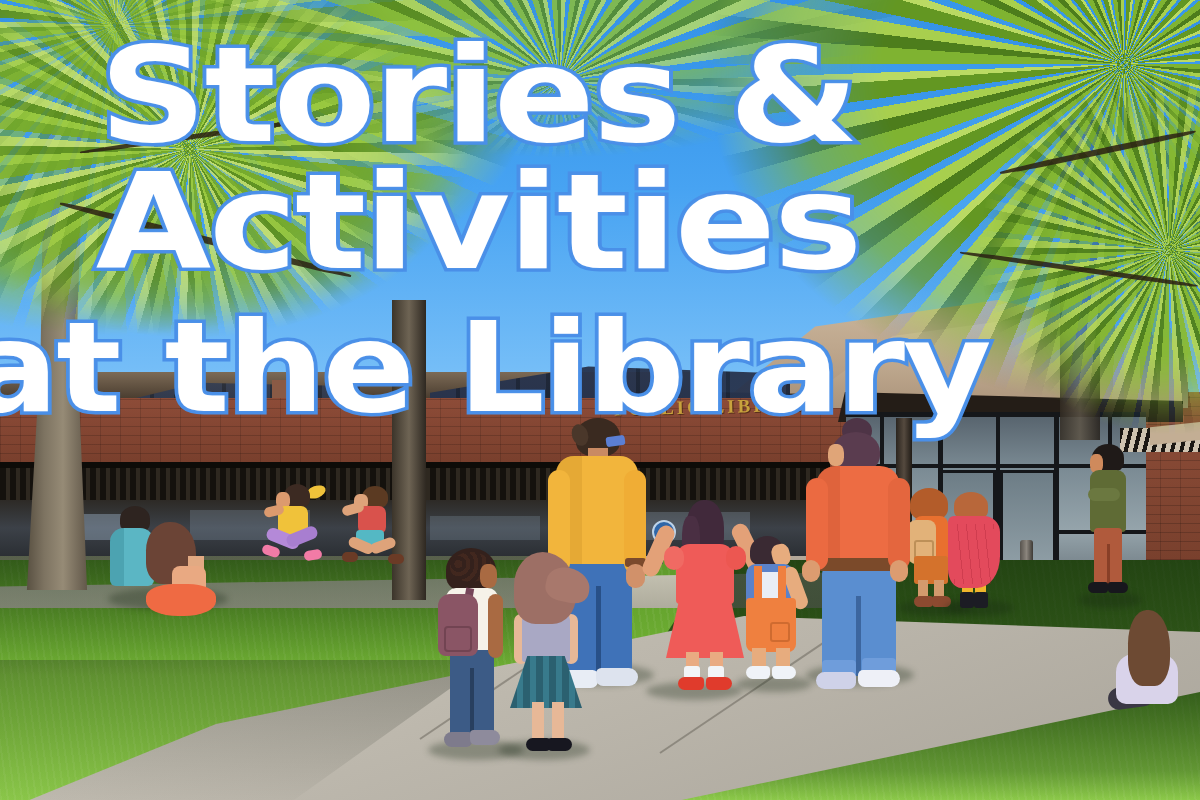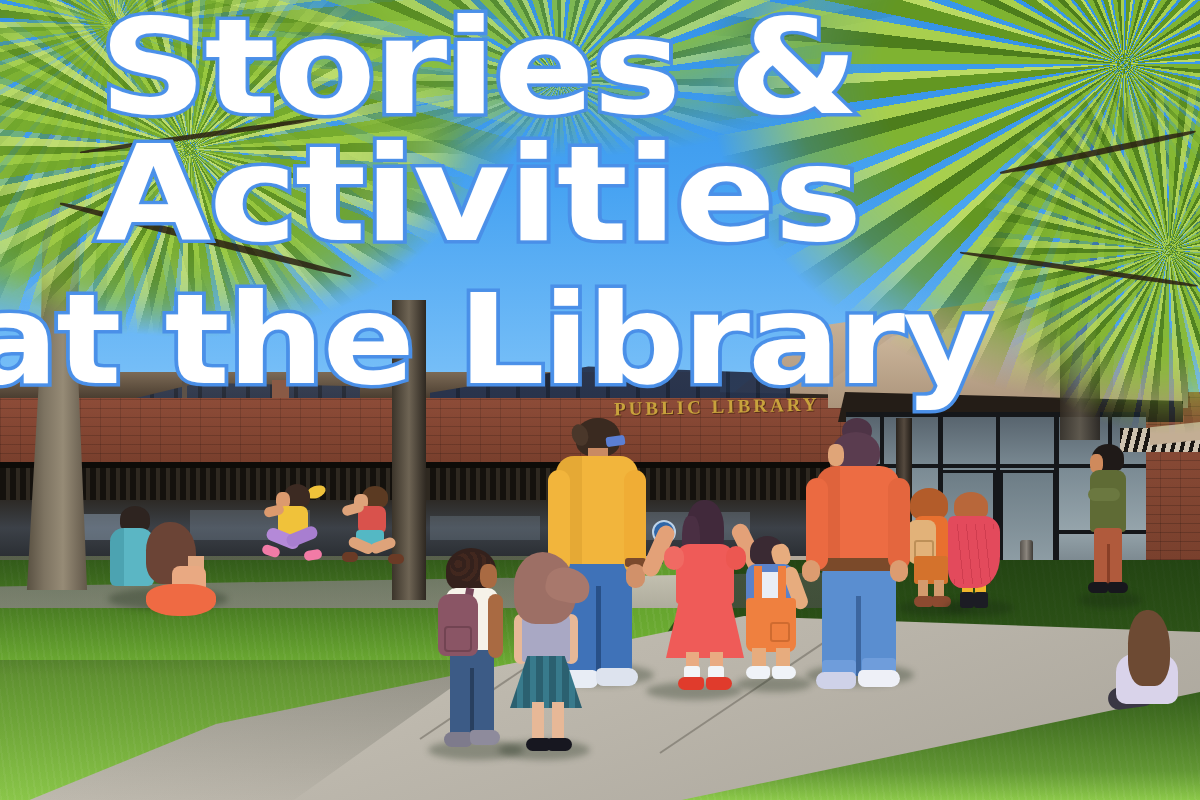--- a/index.html
+++ b/index.html
@@ -217,21 +217,21 @@
   }
   .walkSeam{position:absolute;background:rgba(90,86,78,.45);height:2px;transform-origin:left center;}
   #walkShadow{
     left:0px;top:660px;width:700px;height:150px;
     background:linear-gradient(180deg,rgba(40,45,35,.30),rgba(40,45,35,0));
     clip-path:polygon(0% 0%, 70% 0%, 40% 100%, 0% 100%);
   }
 
   
   #titleWrap{
-    left:0;top:4px;width:956px;
+    left:0;top:32px;width:956px;
     text-align:center;
     pointer-events:none;
   }
   .tline{
     display:block;
     color:#ffffff;
     font-family:"DejaVu Sans",sans-serif;
     font-weight:bold;
     letter-spacing:-2px;
     line-height:.96;

